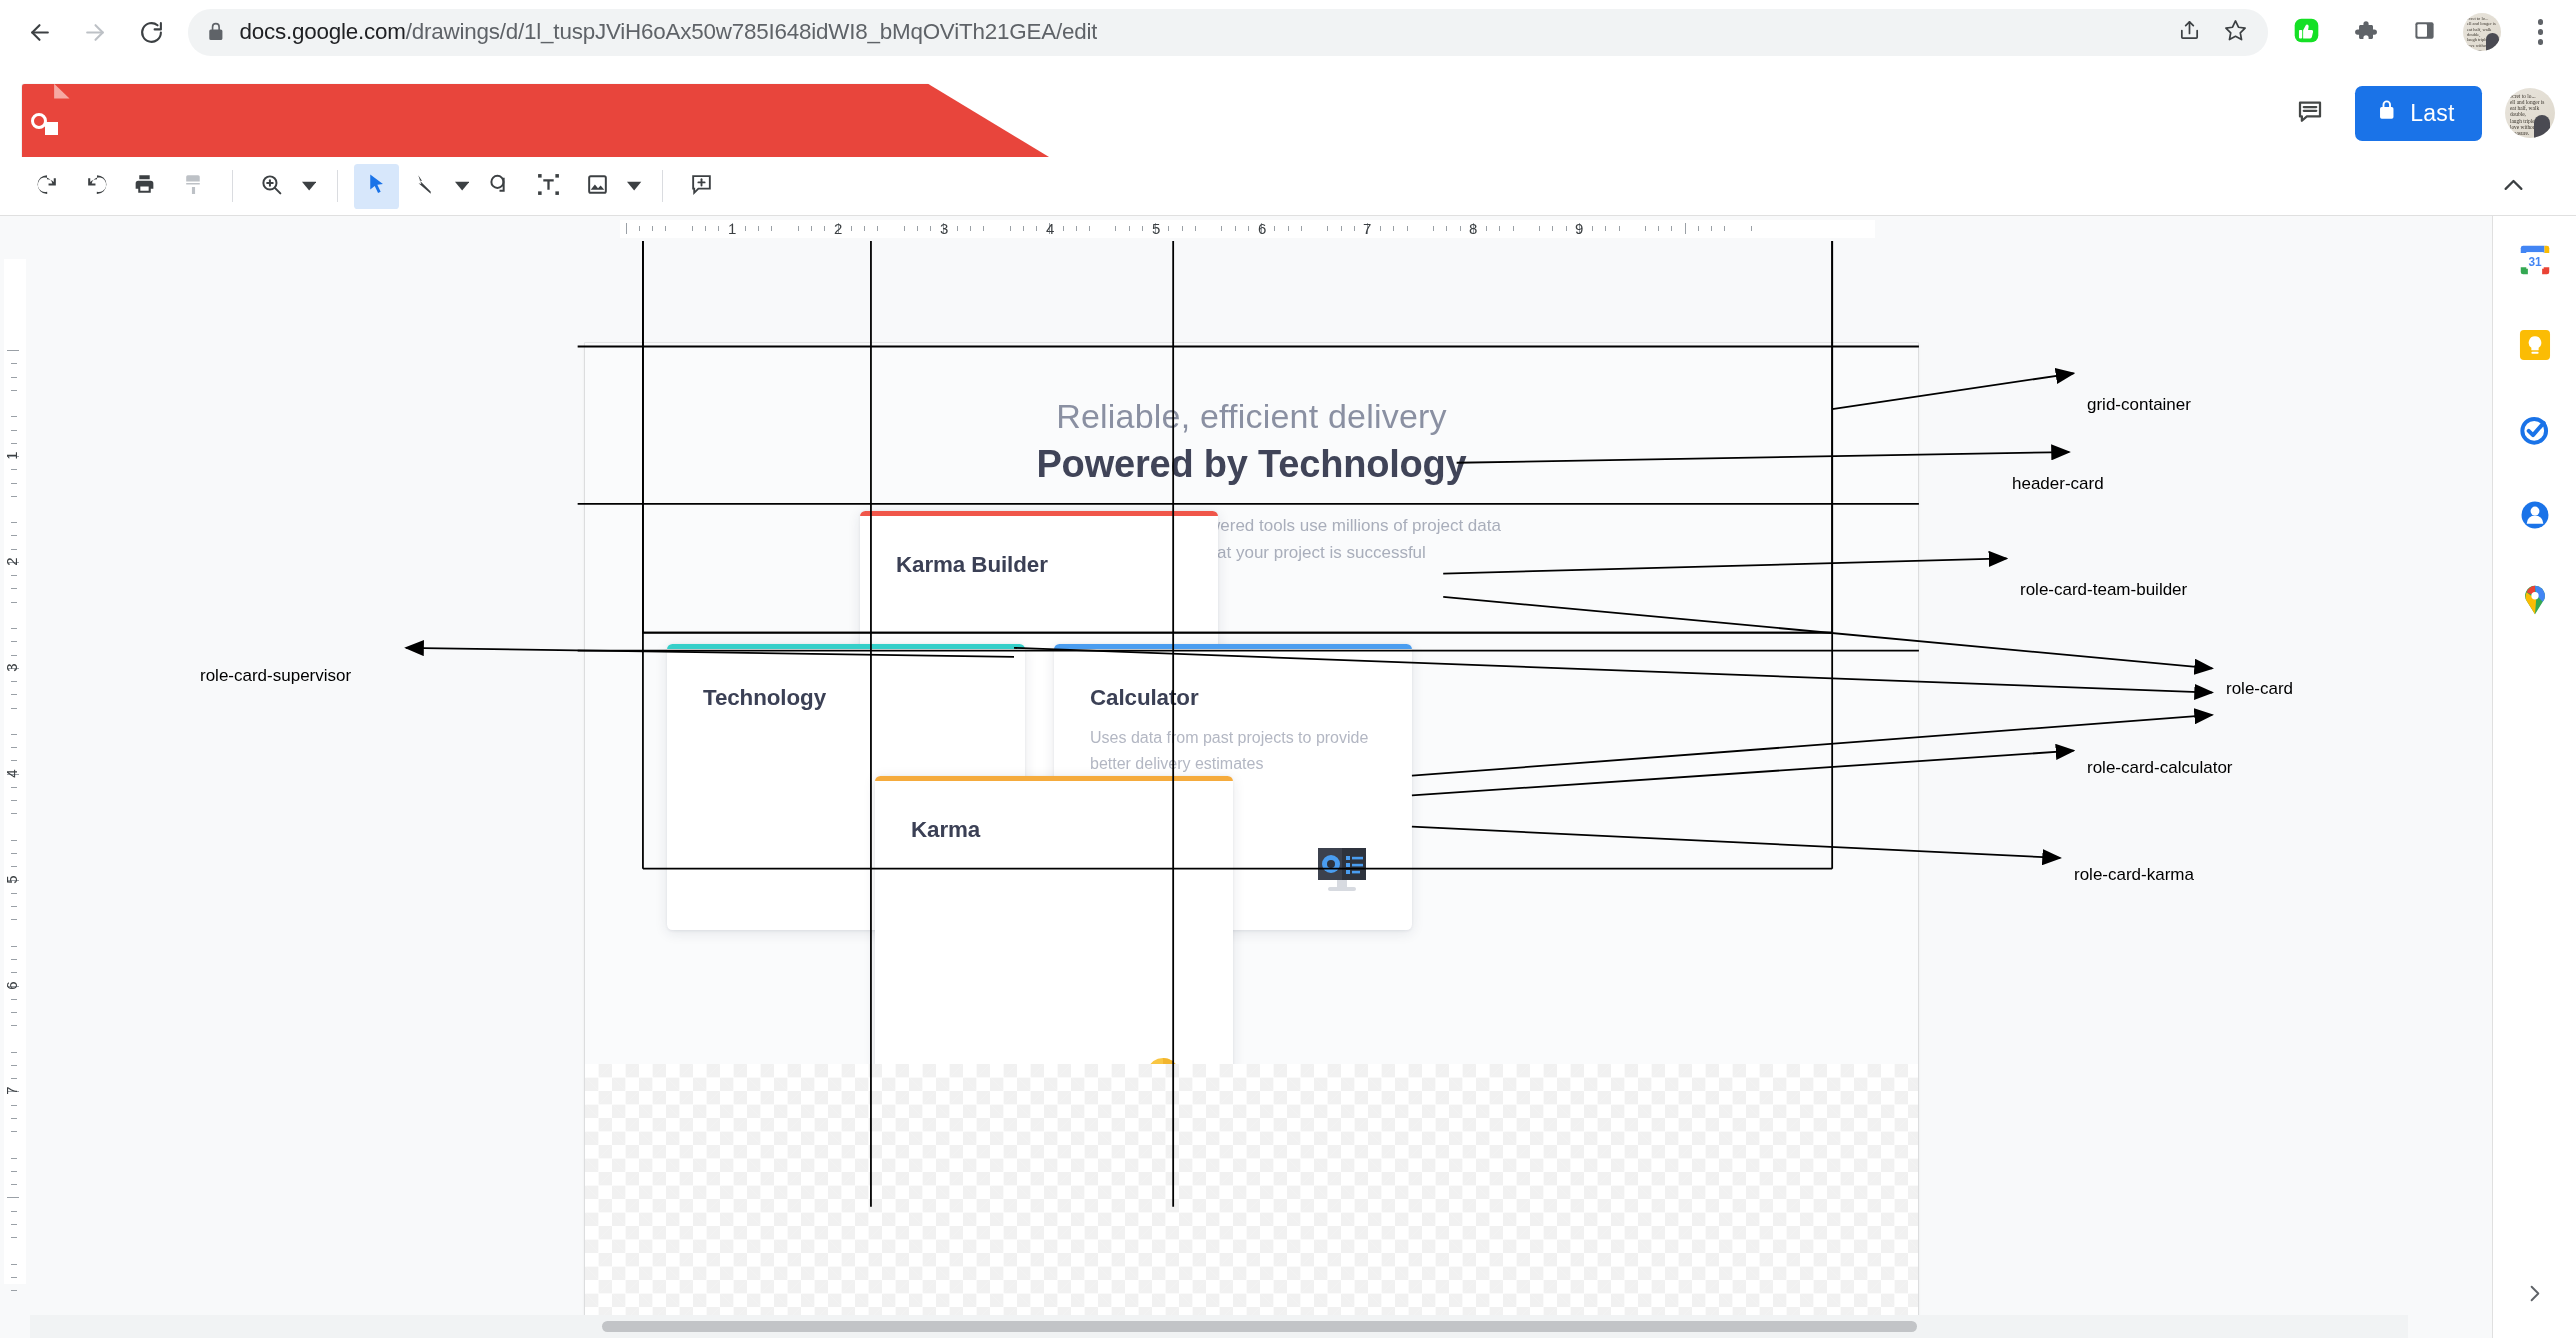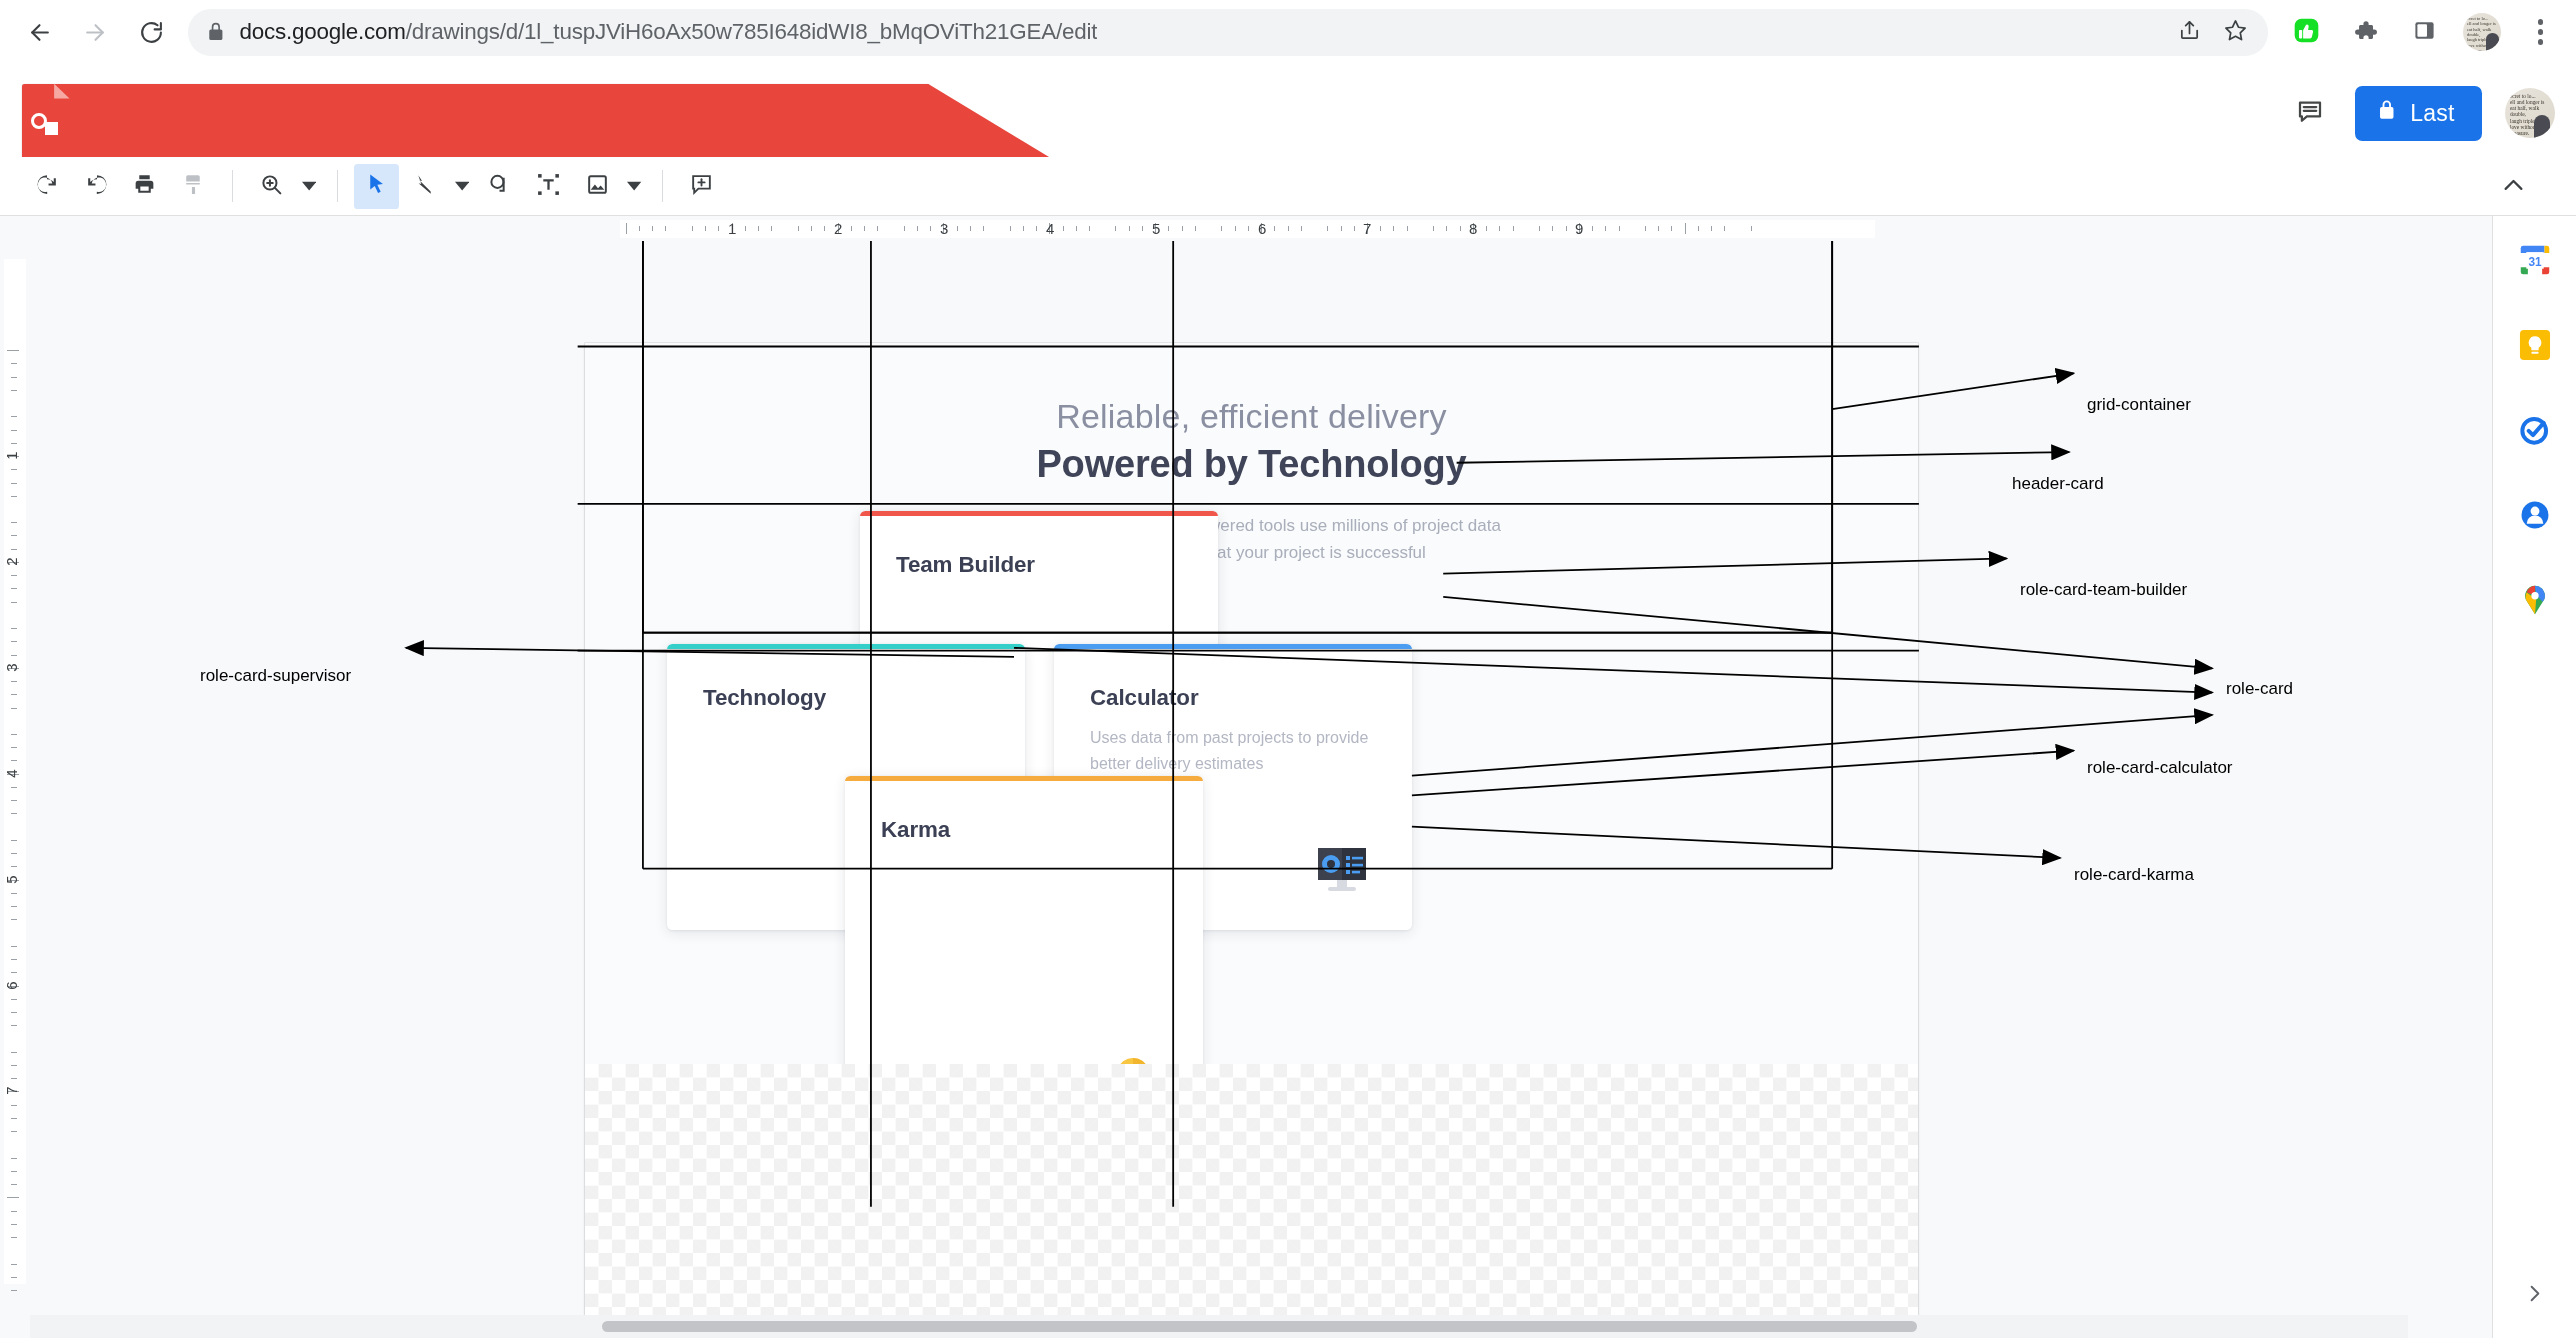--- a/index.html
+++ b/index.html
@@ -732,21 +732,21 @@
       <div class="page-inner"></div>
 
       <div class="site-hero">
         <div class="hero-sub">Reliable, efficient delivery</div>
         <div class="hero-title">Powered by Technology</div>
         <div class="hero-desc">Our Artificial Intelligence powered tools use millions of project data points to ensure that your project is successful</div>
       </div>
 
       <div class="role-card" style="left:275px; top:168px; width:358px; height:286px;">
         <span class="accent" style="background:#f0564a"></span>
-        <h3>Team Builder</h3>
+        <h3>Karma Builder</h3>
         <span class="role-icon">
           <svg width="64" height="64" viewBox="0 0 64 64">
             <rect x="10" y="12" width="44" height="40" rx="2" fill="#d7dae0"></rect>
             <rect x="10" y="12" width="44" height="10" rx="2" fill="#3c414d"></rect>
             <circle cx="17" cy="17" r="2" fill="#f0564a"></circle>
               <circle cx="24" cy="17" r="2" fill="#f0564a"></circle>
               <circle cx="31" cy="17" r="2" fill="#f0564a"></circle>
             <rect x="17" y="27" width="30" height="3.5" rx="1.7" fill="#c3c7cf"></rect>
             <path d="M32 32 L52 47 H44 V57 H20 V47 H12 Z" fill="#3c414d"></path>
             <path d="M32 38 L46 49 V58 H18 V49 Z" fill="#f0564a"></path>
@@ -785,21 +785,21 @@
             <rect x="36" y="27" width="4" height="4" fill="#4a9df0"></rect>
               <rect x="42" y="27.8" width="11" height="2.6" fill="#4a9df0"></rect>
             <rect x="36" y="34" width="4" height="4" fill="#4a9df0"></rect>
               <rect x="42" y="34.8" width="8" height="2.6" fill="#4a9df0"></rect>
             <rect x="27" y="44" width="10" height="8" fill="#d7dae0"></rect>
             <rect x="18" y="51" width="28" height="4" rx="2" fill="#d7dae0"></rect>
           </svg>
         </span>
       </div>
 
-      <div class="role-card" style="left:260px; top:433px; width:358px; height:366px;">
+      <div class="role-card" style="left:290px; top:433px; width:358px; height:366px;">
         <span class="accent" style="background:#f5ab3d"></span>
         <h3>Karma</h3>
         <span class="role-icon">
           <svg width="64" height="64" viewBox="0 0 64 64">
             <g stroke="#f8c65b" stroke-width="3" stroke-linecap="round">
               <line x1="12" y1="22" x2="17" y2="22"></line>
                 <line x1="11" y1="30" x2="16" y2="30"></line>
                 <line x1="13" y1="38" x2="18" y2="38"></line>
               <line x1="47" y1="22" x2="52" y2="22"></line>
                 <line x1="48" y1="30" x2="53" y2="30"></line>

